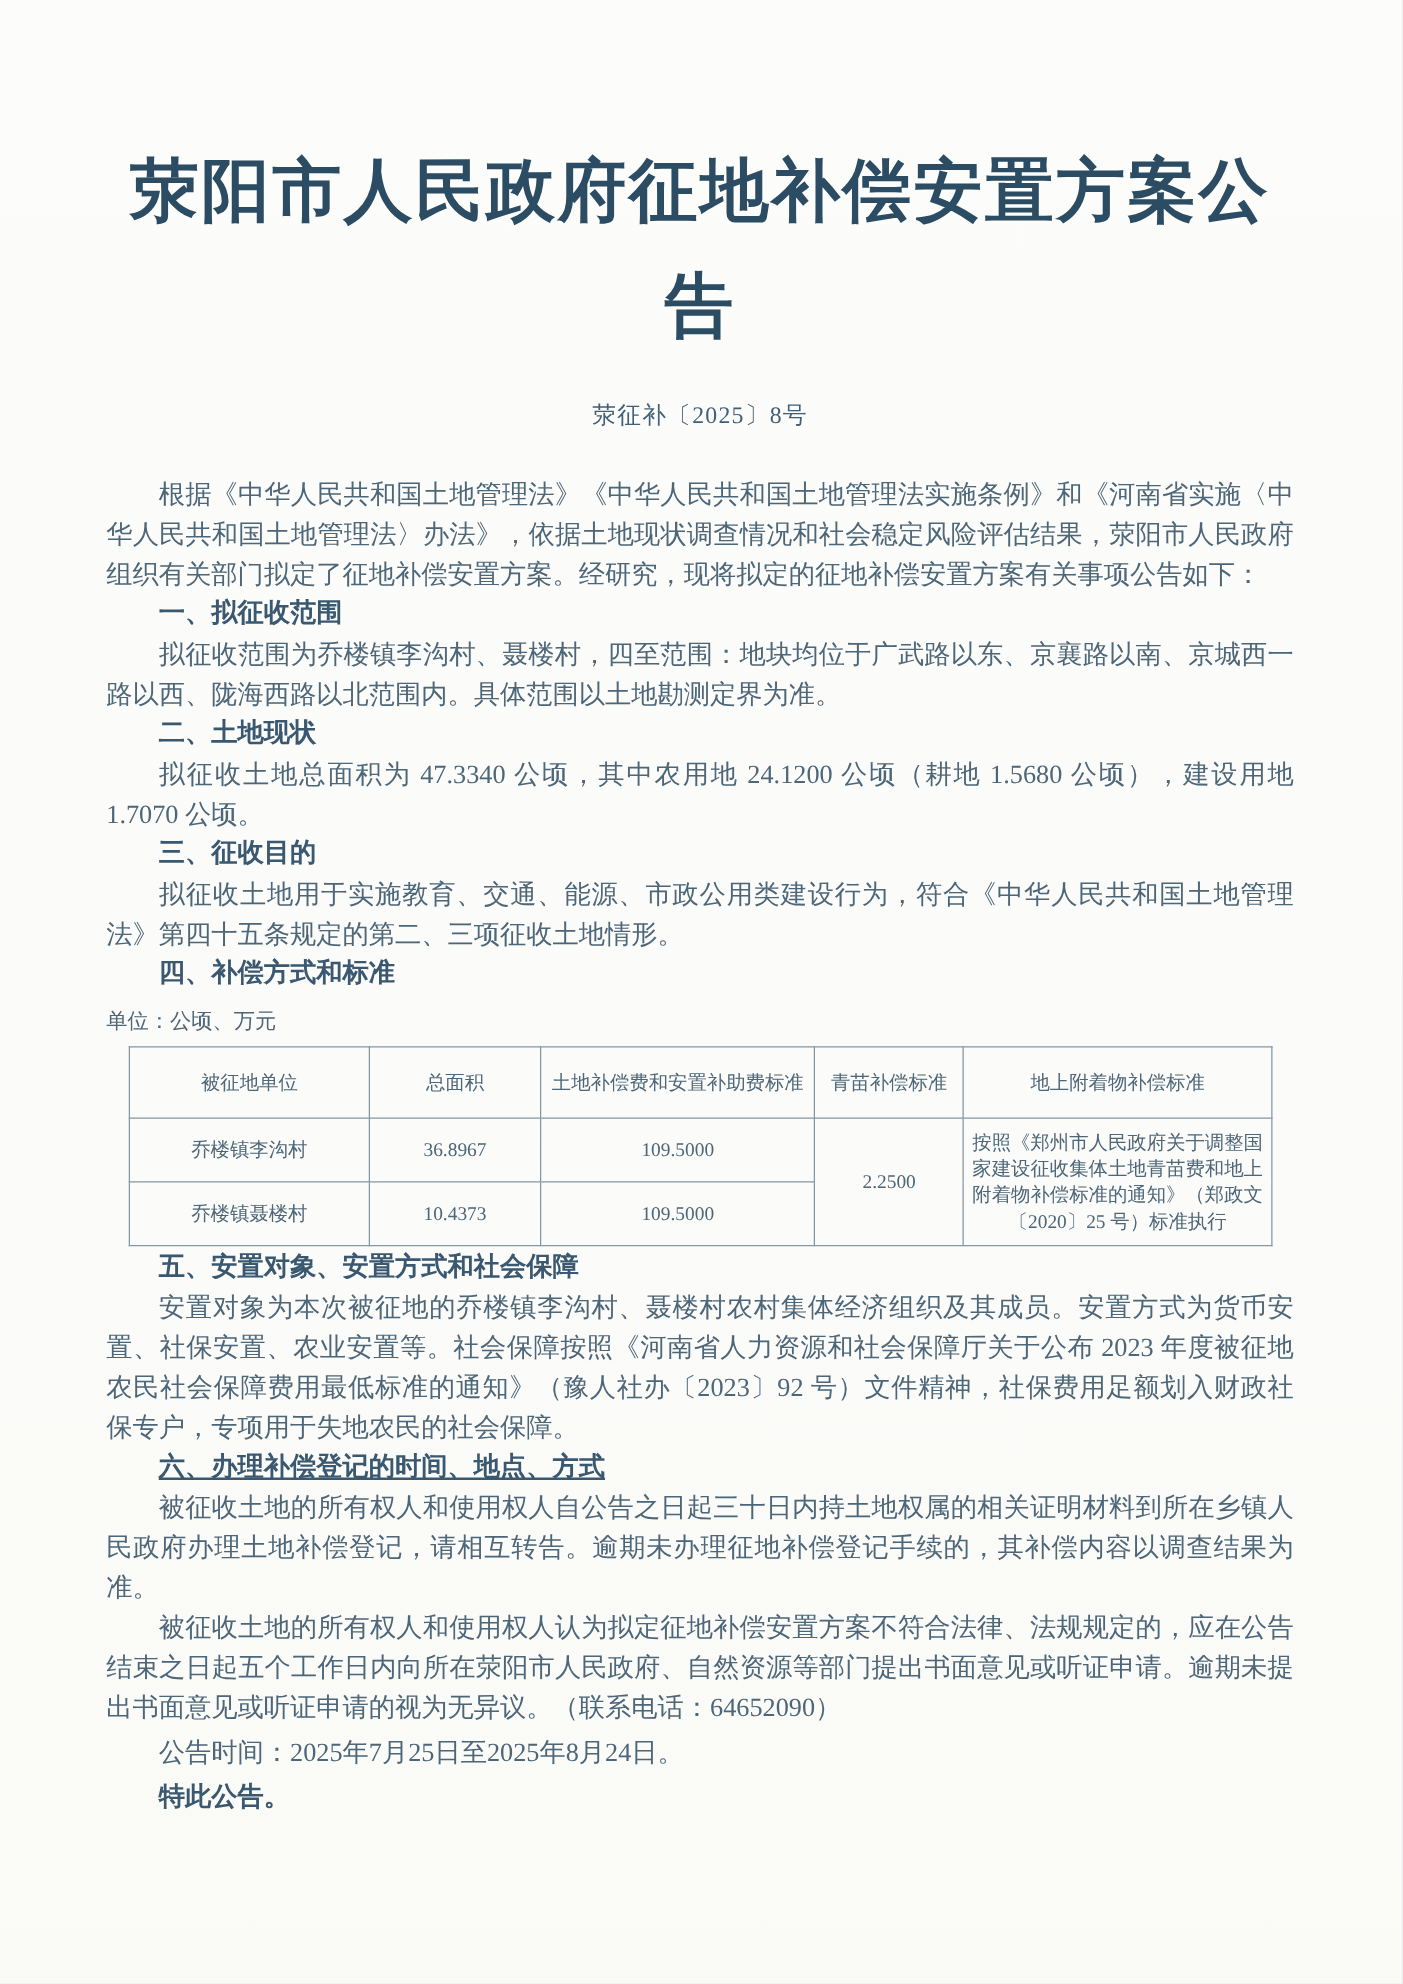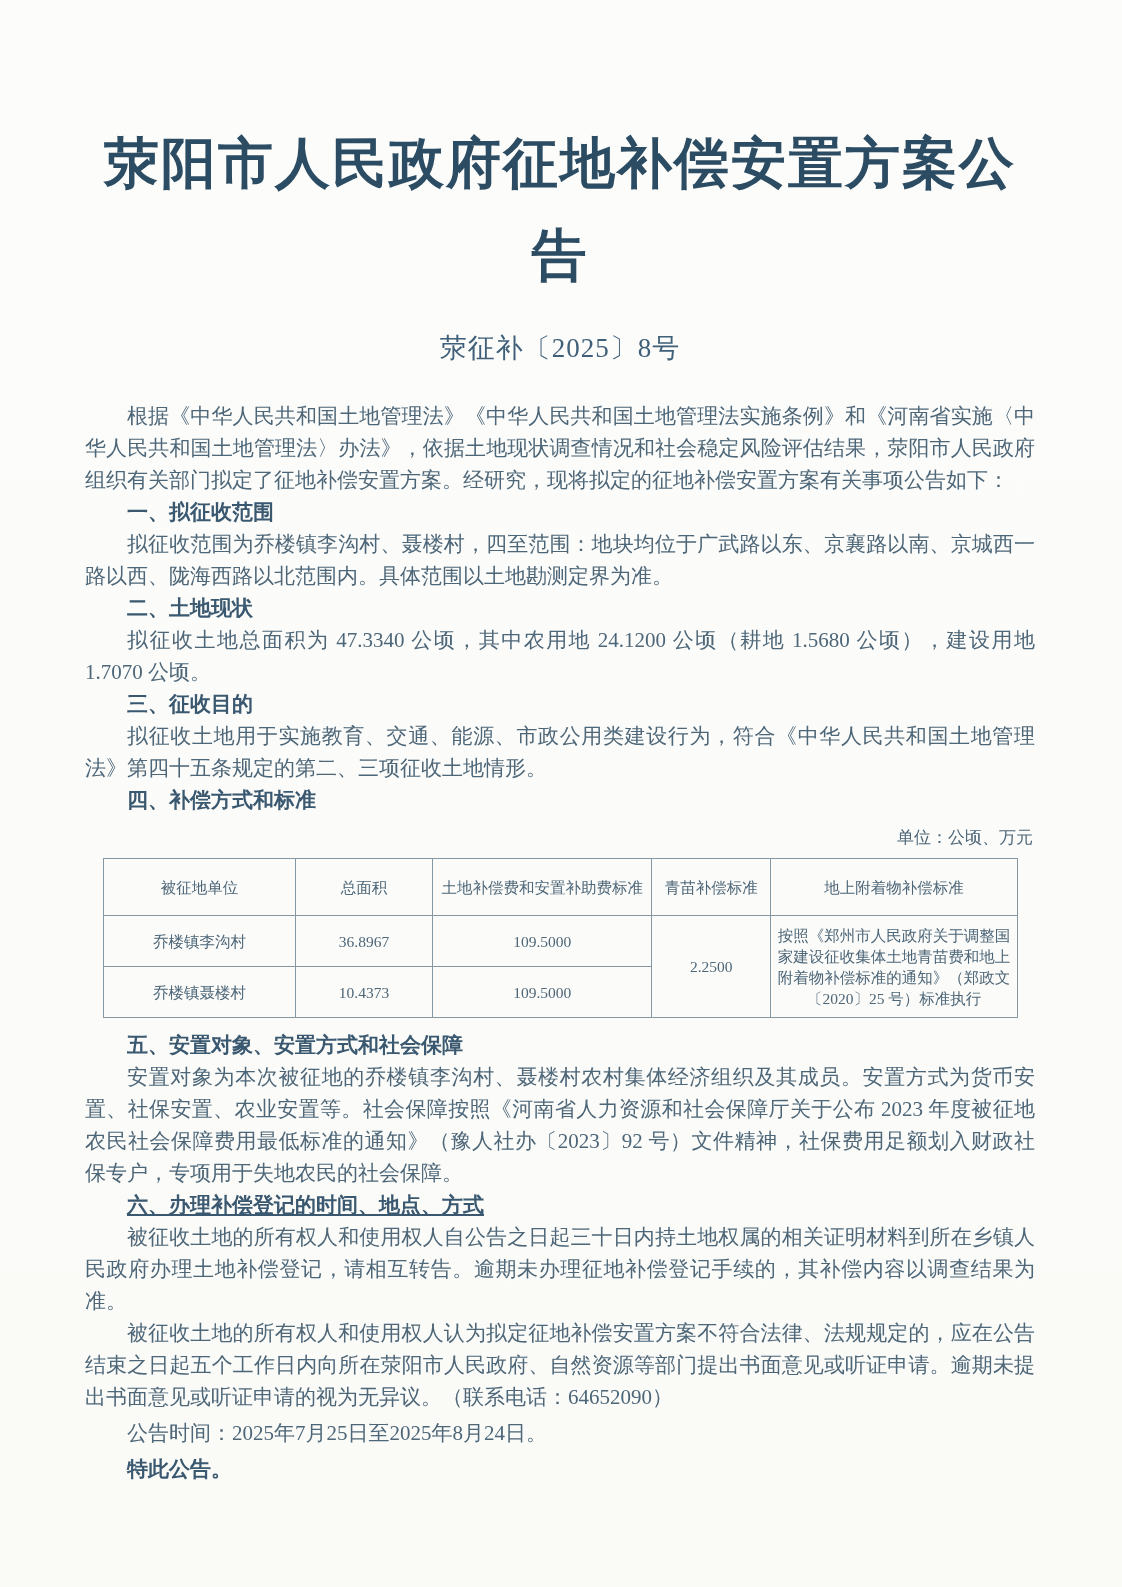--- a/index.html
+++ b/index.html
@@ -10,37 +10,37 @@
   .page{
     position:relative;
     width:1122px;height:1587px;
     margin:0 auto;
     background:linear-gradient(180deg,#fcfcfa 0%,#fbfbf9 60%,#fafaf7 100%);
     overflow:hidden;
     color:#4d6678;
   }
   .content{
     position:absolute;
-    left:85px;top:16px;
+    left:85px;top:5px;
     width:950px;
   }
   .doc-title{
     margin-top:102px;
     text-align:center;
     font-size:55px;
     line-height:92px;
     font-weight:bold;
     letter-spacing:2px;
     color:#2b4c63;
     font-family:"Liberation Serif","DejaVu Serif",serif;
   }
   .doc-number{
     margin-top:28px;
     text-align:center;
-    font-size:27px;
+    font-size:19px;
     color:#40607a;
     letter-spacing:1px;
   }
   .body-text{
     margin-top:34px;
     font-size:21px;
     line-height:32px;
     text-align:justify;
   }
   p.para{
@@ -51,21 +51,21 @@
   p.heading{
     margin:0;
     text-indent:2em;
     font-weight:bold;
     color:#3a5870;
     font-family:"Liberation Sans","DejaVu Sans",sans-serif;
     font-size:21px;
   }
   .unit-note{
     margin:6px 0 4px 0;
-    text-align:right;
+    text-align:left;
     font-size:17px;
     color:#4d6678;
     padding-right:2px;
   }
   table.comp-table{
     margin-left:18px;
     width:915px;
     border-collapse:collapse;
     table-layout:fixed;
   }
@@ -153,21 +153,21 @@
           <tr>
             <td>乔楼镇聂楼村</td>
             <td>10.4373</td>
             <td>109.5000</td>
           </tr>
         </tbody>
       </table>
 
       <div class="spacer-sm"></div>
 
-      <p class="heading" style="margin-top:10px;">五、安置对象、安置方式和社会保障</p>
+      <p class="heading" style="">五、安置对象、安置方式和社会保障</p>
       <p class="para">安置对象为本次被征地的乔楼镇李沟村、聂楼村农村集体经济组织及其成员。安置方式为货币安置、社保安置、农业安置等。社会保障按照《河南省人力资源和社会保障厅关于公布 2023 年度被征地农民社会保障费用最低标准的通知》（豫人社办〔2023〕92 号）文件精神，社保费用足额划入财政社保专户，专项用于失地农民的社会保障。</p>
 
       <p class="heading" style="margin-top:0;text-decoration:underline;">六、办理补偿登记的时间、地点、方式</p>
       <p class="para">被征收土地的所有权人和使用权人自公告之日起三十日内持土地权属的相关证明材料到所在乡镇人民政府办理土地补偿登记，请相互转告。逾期未办理征地补偿登记手续的，其补偿内容以调查结果为准。</p>
 
       <p class="para">被征收土地的所有权人和使用权人认为拟定征地补偿安置方案不符合法律、法规规定的，应在公告结束之日起五个工作日内向所在荥阳市人民政府、自然资源等部门提出书面意见或听证申请。逾期未提出书面意见或听证申请的视为无异议。（联系电话：64652090）</p>
 
       <p class="footer-line" style="margin-top:4px;">公告时间：2025年7月25日至2025年8月24日。</p>
       <p class="footer-line closing" style="margin-top:4px;">特此公告。</p>
 

